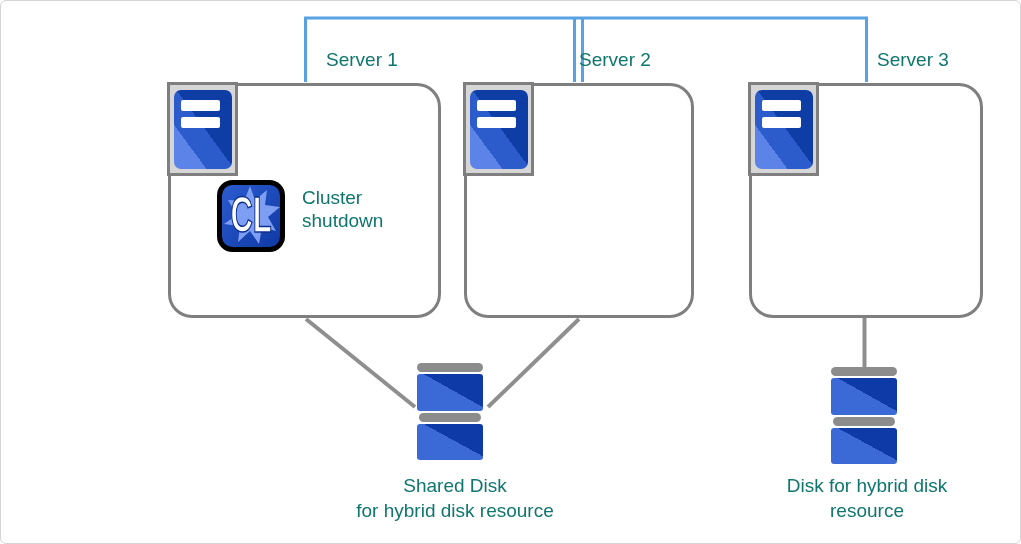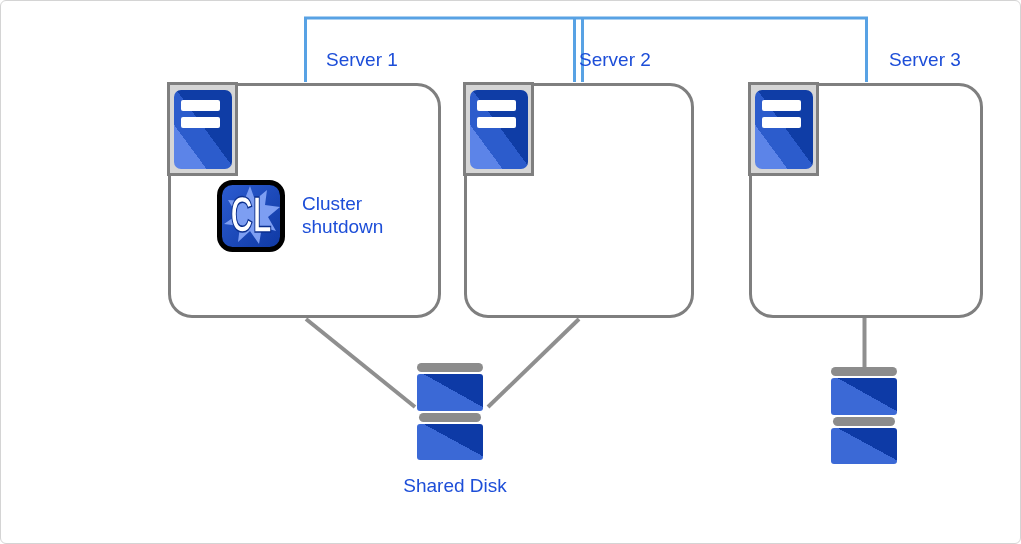--- a/index.html
+++ b/index.html
@@ -1,19 +1,19 @@
 <!DOCTYPE html>
 <html style="--interconnect-blue: #58a2e4; --connection-gray: #8f8f8f; --box-border-gray: #7f7f7f; --server-tower-blue-light: #5c84e8; --server-tower-blue: #2c5ccc; --server-tower-blue-dark: #0f3da6; --disk-blue-light: #3b69d6; --disk-blue-dark: #0d3aa6; --disk-cap-gray: #8c8c8c; --cl-badge-blue: #1d4cc0; --cl-star-blue: #7d9ef2; --text-black: #000000;"><head>
 <meta charset="utf-8">
 <style>
   html,body{margin:0;padding:0;background:#fff;}
   .canvas{
     position:relative;width:1021px;height:544px;background:#fff;
     border:1px solid #d4d4d4;border-radius:6px;box-sizing:border-box;overflow:hidden;
-    font-family:"Liberation Sans",sans-serif;color:#1d4ed8;
+    font-family:"Liberation Sans",sans-serif;color:#0f766e;
   }
   .lines{position:absolute;left:0;top:0;}
   .blue-line{stroke:var(--interconnect-blue,#58a2e4);stroke-width:3;fill:none;}
   .gray-line{stroke:var(--connection-gray,#8f8f8f);stroke-width:4;fill:none;}
   .server-box{
     position:absolute;background:#fff;box-sizing:border-box;
     border:3px solid var(--box-border-gray,#7f7f7f);border-radius:24px;
   }
   #server-box-1{left:167px;top:82px;width:273px;height:235px;}
   #server-box-2{left:463px;top:82px;width:230px;height:235px;}
@@ -22,23 +22,23 @@
     position:absolute;width:71px;height:94px;box-sizing:border-box;
     background:#d6d6d6;border:3px solid var(--box-border-gray,#7f7f7f);
     display:flex;align-items:center;justify-content:center;
   }
   #chip-1{left:166px;top:81px;}
   #chip-2{left:462px;top:81px;}
   #chip-3{left:747px;top:81px;}
   .server-label{position:absolute;top:48px;font-size:19px;line-height:22px;white-space:nowrap;}
   #server-label-1{left:325px;}
   #server-label-2{left:578px;}
-  #server-label-3{left:876px;margin-left:12px;}
+  #server-label-3{left:876px;}
   .cl-icon{position:absolute;left:216px;top:179px;width:68px;height:72px;}
-  .annotation-text{position:absolute;left:301px;top:191px;width:112px;font-size:19px;line-height:23px;}
+  .annotation-text{position:absolute;left:301px;top:185px;width:112px;font-size:19px;line-height:23px;}
   .disk{position:absolute;width:66px;height:97px;}
   #disk-shared{left:416px;top:362px;}
   #disk-3{left:830px;top:366px;}
   .disk-label{position:absolute;top:472px;width:240px;text-align:center;font-size:19px;line-height:25px;}
   #disk-label-shared{left:334px;text-align:center;}
   #disk-label-3{left:746px;}
   .disk-label span{display:block;}
 </style>
 </head>
 <body>
@@ -123,22 +123,27 @@
   <div class="annotation-text">Cluster shutdown</div>
 
   <svg class="disk" id="disk-shared" viewBox="0 0 66 97">
     <rect x="0" y="0" width="66" height="9" rx="4.5" fill="#8c8c8c"></rect>
     <rect x="0" y="11" width="66" height="37" rx="3" fill="url(#diskGrad)"></rect>
     <rect x="2" y="50" width="62" height="9" rx="4.5" fill="#8c8c8c"></rect>
     <rect x="0" y="61" width="66" height="36" rx="3" fill="url(#diskGrad)"></rect>
   </svg>
   <div class="disk-label" id="disk-label-shared">
     <span>Shared Disk</span>
+    <span>for hybrid disk resource</span>
   </div>
 
   <svg class="disk" id="disk-3" viewBox="0 0 66 97">
     <rect x="0" y="0" width="66" height="9" rx="4.5" fill="#8c8c8c"></rect>
     <rect x="0" y="11" width="66" height="37" rx="3" fill="url(#diskGrad)"></rect>
     <rect x="2" y="50" width="62" height="9" rx="4.5" fill="#8c8c8c"></rect>
     <rect x="0" y="61" width="66" height="36" rx="3" fill="url(#diskGrad)"></rect>
   </svg>
+  <div class="disk-label" id="disk-label-3">
+    <span>Disk for hybrid disk</span>
+    <span>resource</span>
+  </div>
 
 </div>
 
 </body></html>

